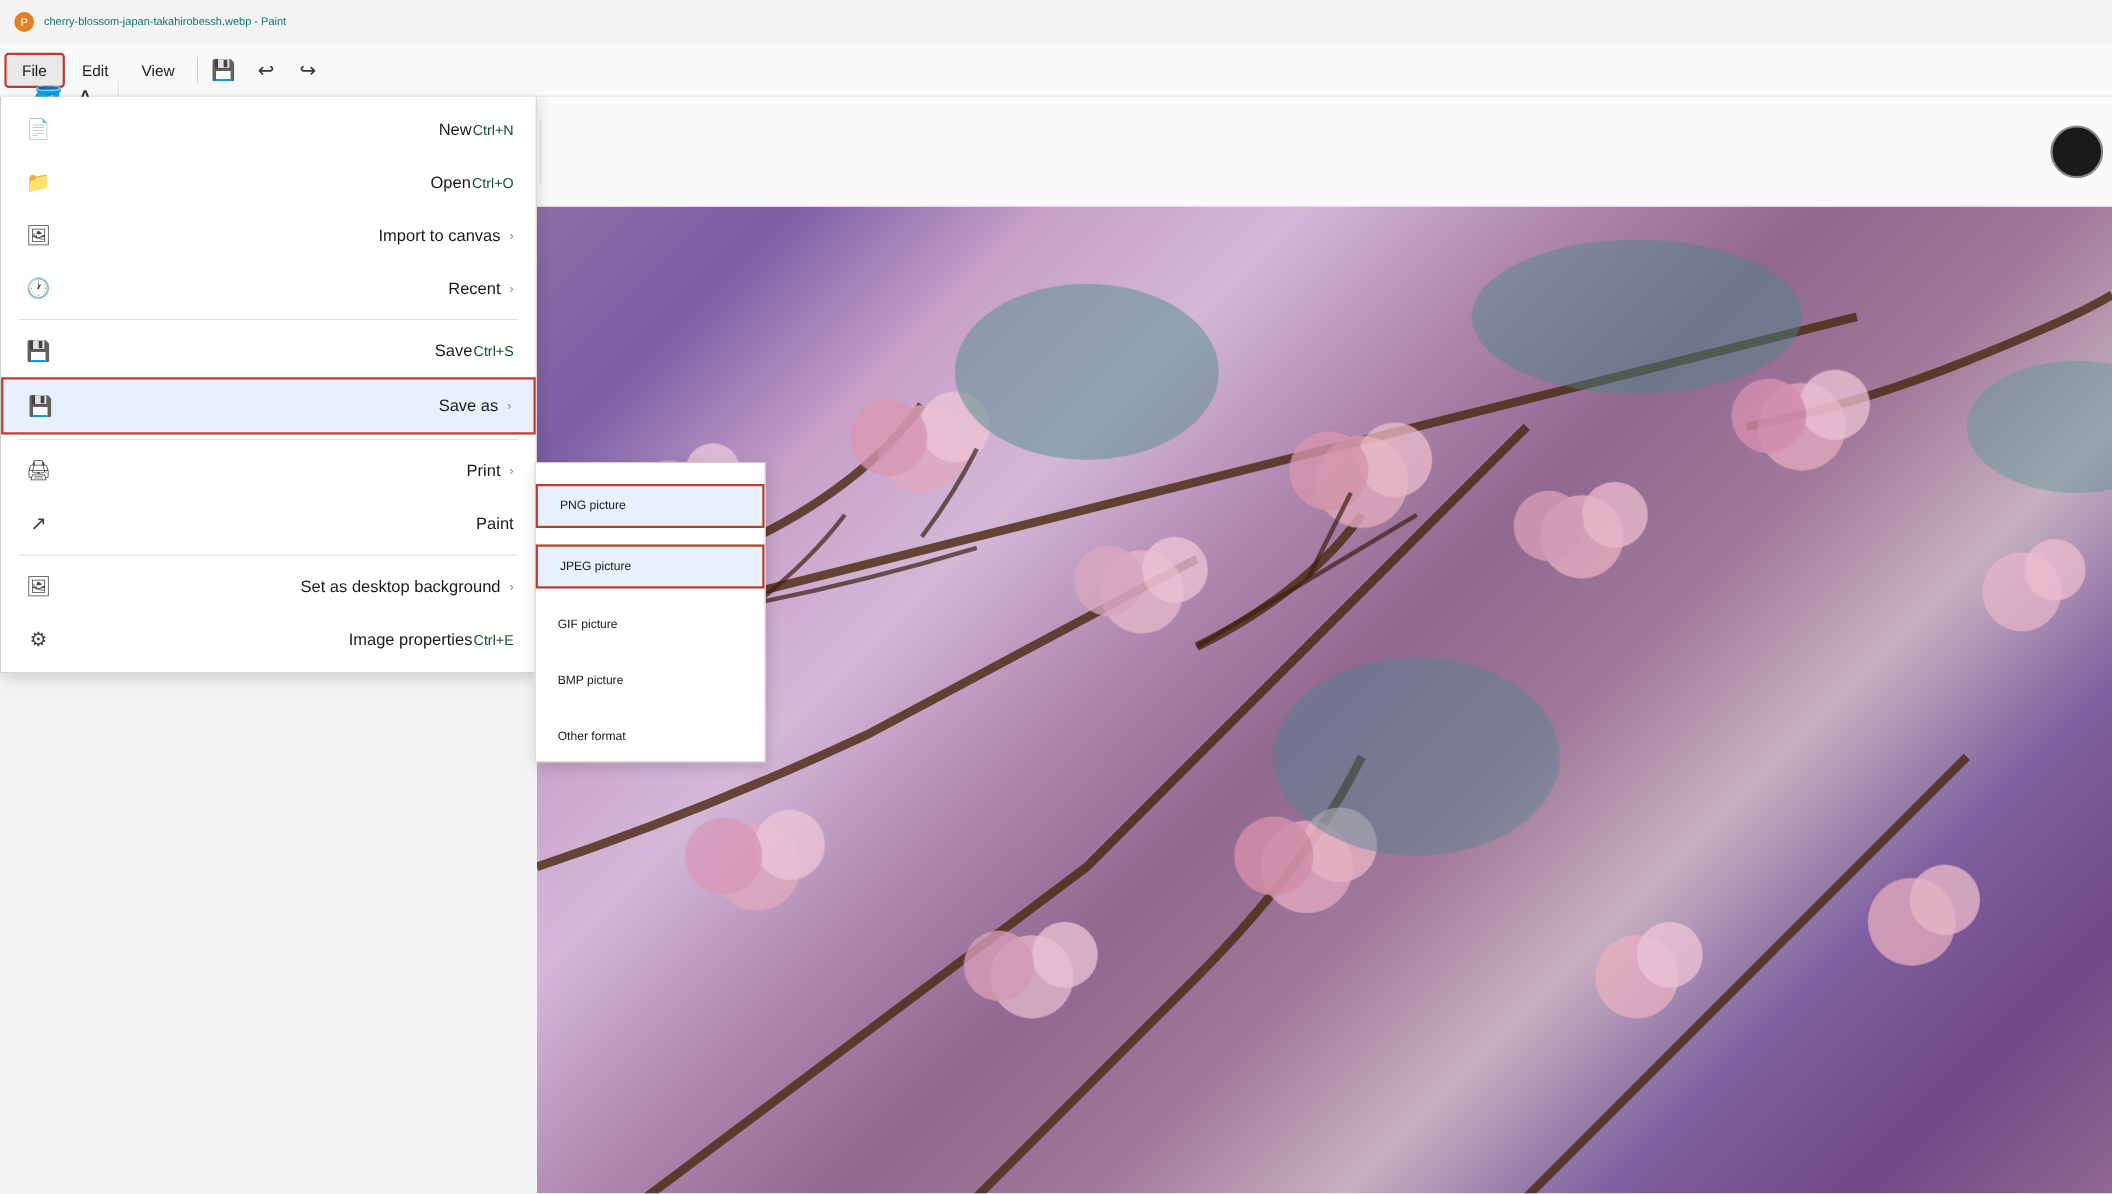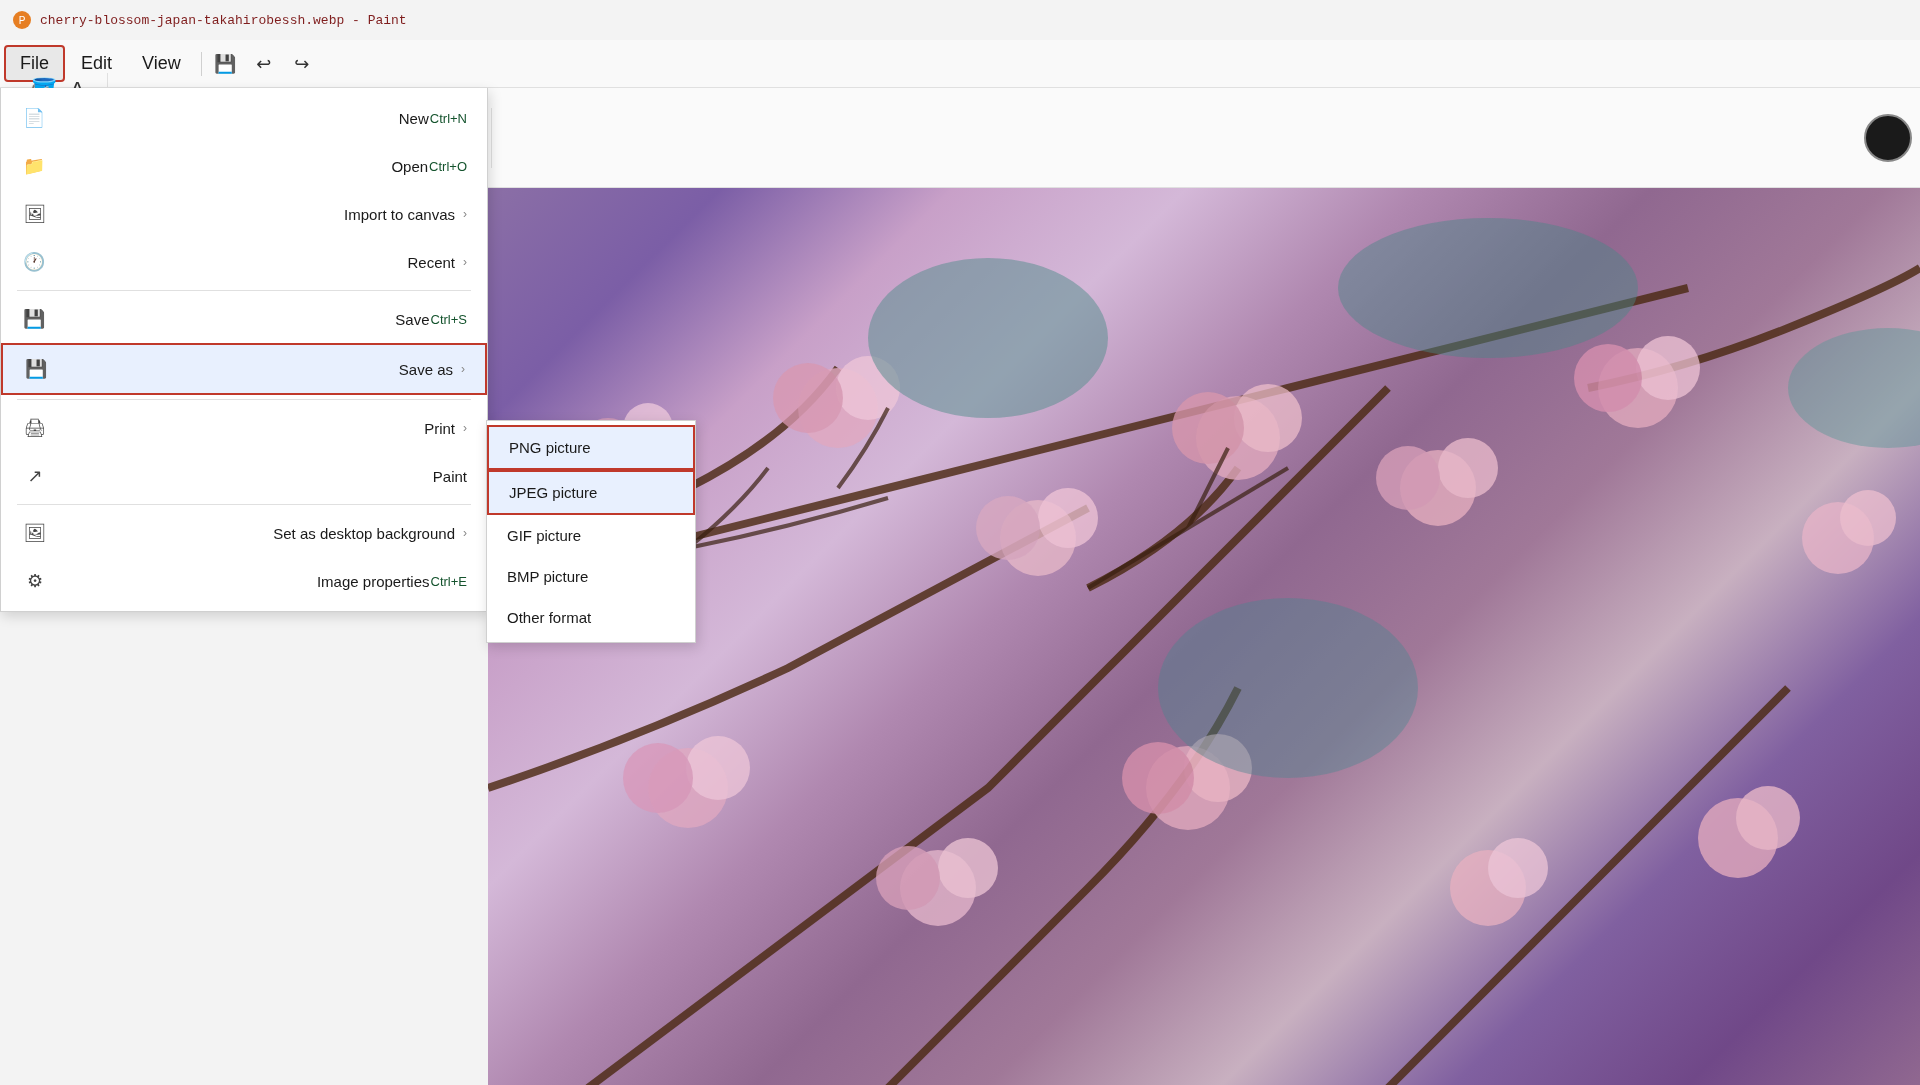--- a/index.html
+++ b/index.html
@@ -19,38 +19,37 @@
       display: flex;
       align-items: center;
       padding: 0 12px;
       gap: 8px;
     }
     .title-bar-icon {
       width: 20px;
       height: 20px;
     }
     .title-bar-text {
-      font-size: 13px;
-      color: #7f1d1d;
-      font-family: Liberation Mono, monospace;
+      font-size: 10px;
+      color: #0f766e;
     }
 
     
     .menu-bar {
       background: #f9f9f9;
       height: 48px;
       display: flex;
       align-items: center;
       padding: 0 4px;
       border-bottom: 1px solid #e0e0e0;
       gap: 2px;
     }
     .menu-item {
       padding: 6px 14px;
-      font-size: 18px;
+      font-size: 14px;
       cursor: pointer;
       border-radius: 4px;
       color: #1a1a1a;
     }
     .menu-item.active {
       background: #e8e8e8;
       border: 2px solid #c0392b;
     }
     .toolbar-sep {
       width: 1px;
@@ -219,22 +218,23 @@
       border: 1px solid #d0d0d0;
       box-shadow: 2px 4px 12px rgba(0,0,0,0.15);
       z-index: 101;
       padding: 4px 0;
     }
     .saveas-item {
       display: flex;
       align-items: center;
       padding: 12px 20px;
       cursor: pointer;
-      font-size: 15px;
+      font-size: 11px;
       color: #1a1a1a;
+      margin-top: 15px;
     }
     .saveas-item.highlighted {
       background: #e8f0fe;
       border: 2px solid #c0392b;
     }
   </style>
 </head>
 <body>
 
 <div class="title-bar">

